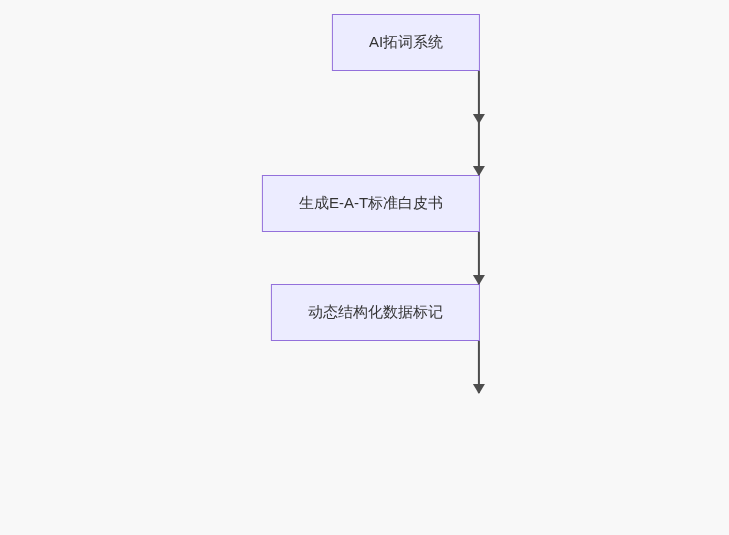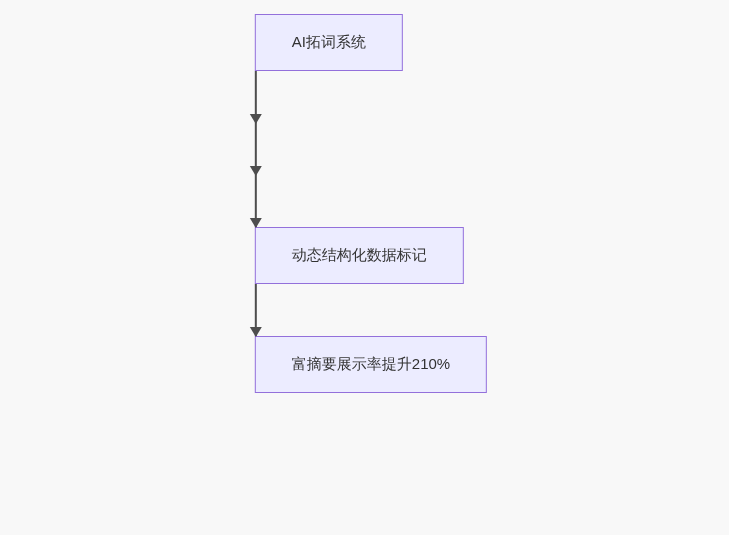--- a/index.html
+++ b/index.html
@@ -18,21 +18,21 @@
     width: 729px;
     height: 535px;
   }
   .flow {
     position: absolute;
     left: 371px;
     top: 14px;
     transform: translateX(-50%);
     display: flex;
     flex-direction: column;
-    align-items: flex-start;
+    align-items: flex-end;
   }
   .node {
     box-sizing: border-box;
     height: 57px;
     padding: 0 36px;
     display: flex;
     align-items: center;
     justify-content: center;
     background: var(--node-fill, #ECECFF);
     border: 1.5px solid var(--node-border, #9370DB);
@@ -70,31 +70,31 @@
 
     <div class="edge">
       <span class="arrowhead"></span>
     </div>
 
 
     <div class="edge">
       <span class="arrowhead"></span>
     </div>
 
+    <div class="node">
+      <span>生成E-A-T标准白皮书</span>
+    </div>
 
     <div class="edge">
       <span class="arrowhead"></span>
     </div>
 
     <div class="node">
       <span>动态结构化数据标记</span>
     </div>
 
     <div class="edge">
       <span class="arrowhead"></span>
     </div>
 
-    <div class="node">
-      <span>富摘要展示率提升210%</span>
-    </div>
 
   </div>
 </div>
 
 </body></html>

